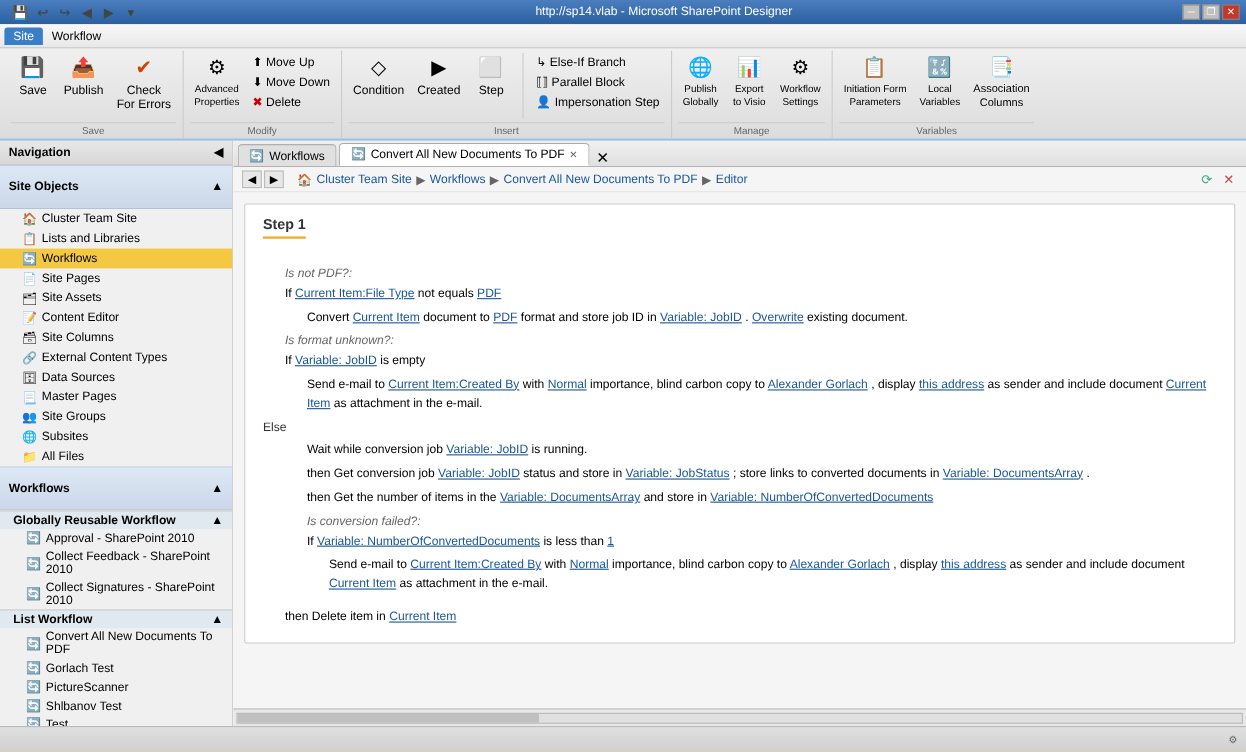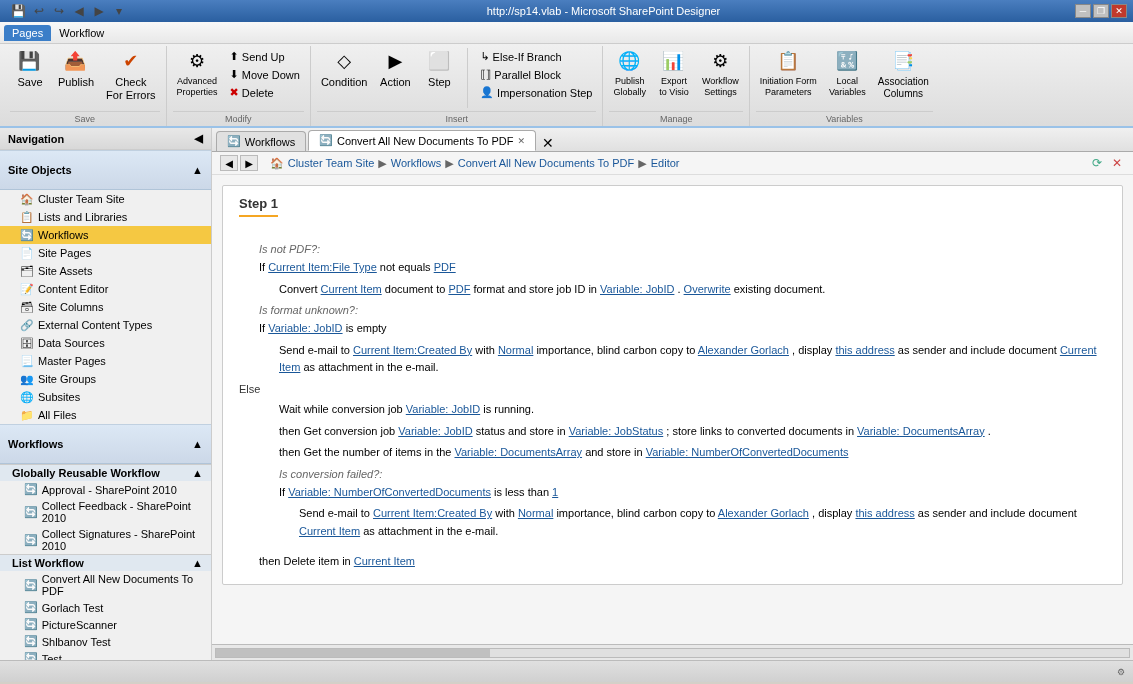--- a/index.html
+++ b/index.html
@@ -344,21 +344,21 @@
   </div>
   <div class="title-bar-title">http://sp14.vlab  -  Microsoft SharePoint Designer</div>
   <div class="title-bar-controls">
     <div class="title-bar-btn">─</div>
     <div class="title-bar-btn">❐</div>
     <div class="title-bar-btn close">✕</div>
   </div>
 </div>
 
 <div class="menu-bar">
-  <div class="menu-item active">Pages</div>
+  <div class="menu-item active">Site</div>
   <div class="menu-item">Workflow</div>
 </div>
 
 <div class="ribbon">
   <div class="ribbon-groups">
 
     <div class="ribbon-group">
       <div class="ribbon-group-content">
         <div class="ribbon-btn">
           <div class="icon icon-save">💾</div>
@@ -380,21 +380,21 @@
     <div class="ribbon-group">
       <div class="ribbon-group-content">
         <div class="ribbon-btn">
           <div class="icon">⚙</div>
           <span style="white-space:pre-line; font-size:9px">Advanced
 Properties</span>
         </div>
         <div class="ribbon-small-col">
           <div class="ribbon-btn-small">
             <span>⬆</span>
-            <span>Send Up</span>
+            <span>Move Up</span>
           </div>
           <div class="ribbon-btn-small">
             <span>⬇</span>
             <span>Move Down</span>
           </div>
           <div class="ribbon-btn-small">
             <span style="color:#c00">✖</span>
             <span>Delete</span>
           </div>
         </div>
@@ -403,21 +403,21 @@
     </div>
 
     <div class="ribbon-group">
       <div class="ribbon-group-content">
         <div class="ribbon-btn">
           <div class="icon">◇</div>
           <span>Condition</span>
         </div>
         <div class="ribbon-btn">
           <div class="icon">▶</div>
-          <span>Action</span>
+          <span>Created</span>
         </div>
         <div class="ribbon-btn">
           <div class="icon">⬜</div>
           <span>Step</span>
         </div>
         <div class="ribbon-divider"></div>
         <div class="ribbon-small-col">
           <div class="ribbon-btn-small">
             <span>↳</span>
             <span>Else-If Branch</span>

